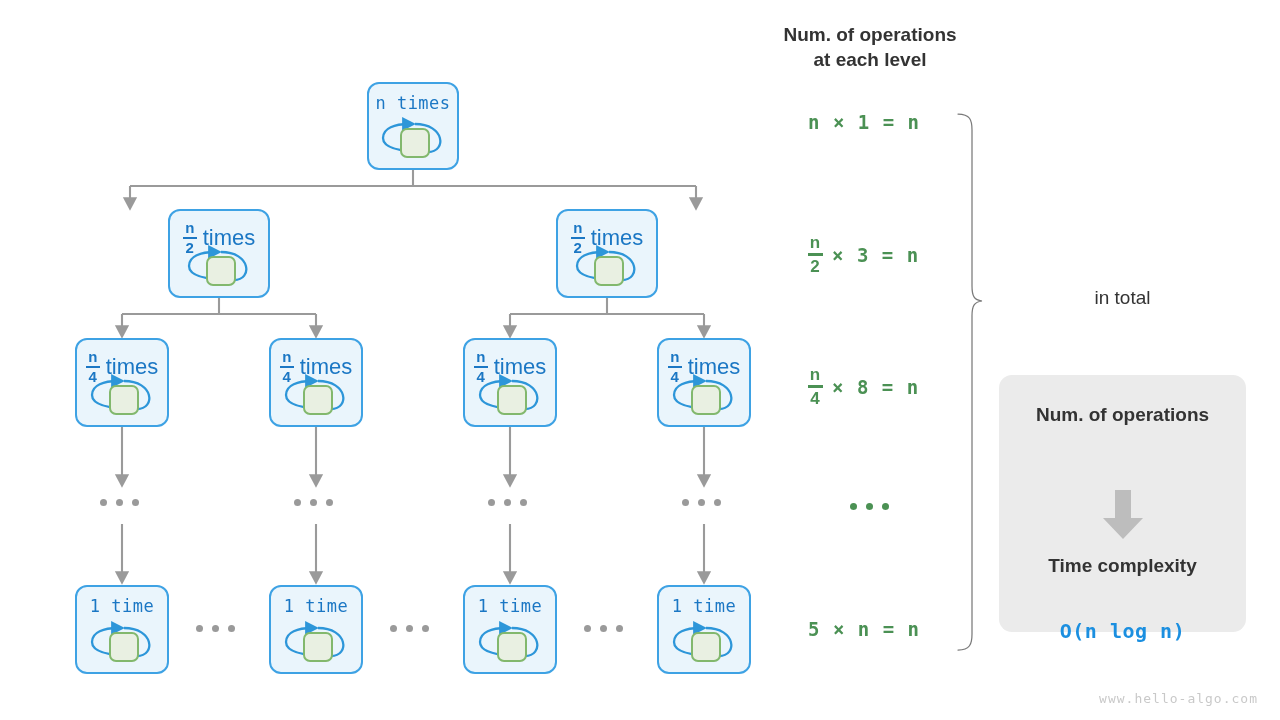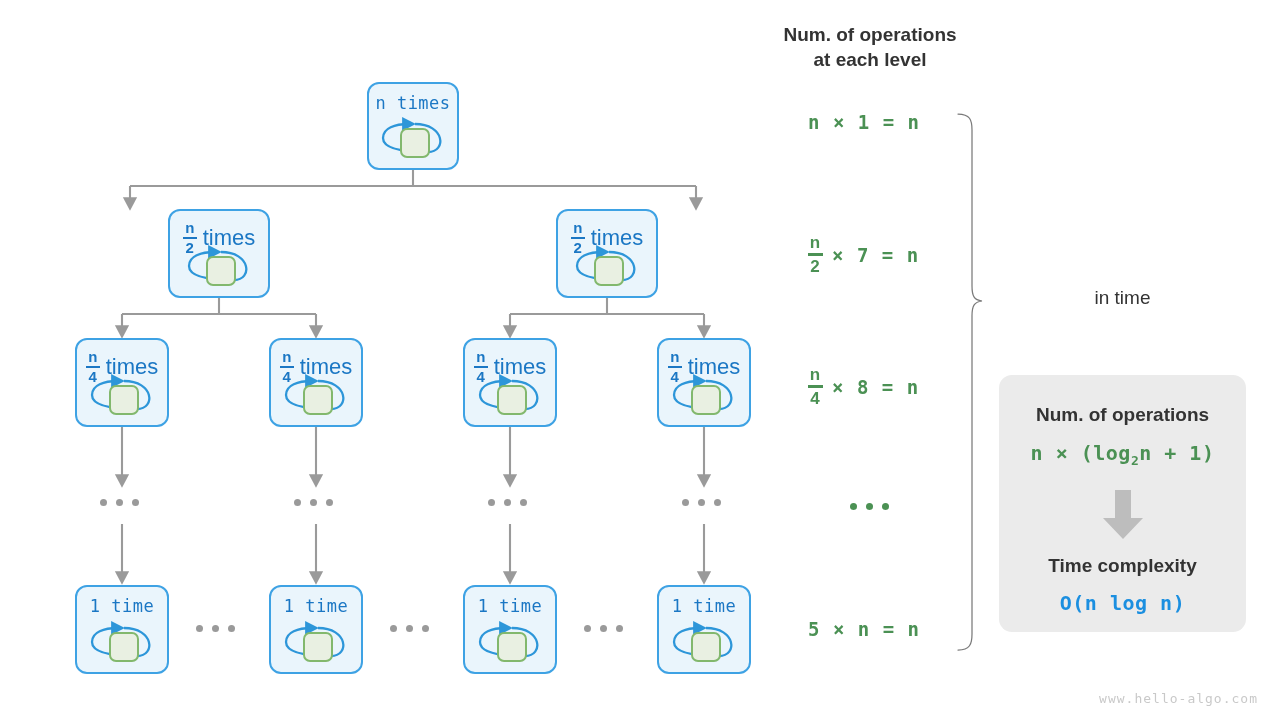--- a/index.html
+++ b/index.html
@@ -116,21 +116,21 @@
     position:absolute;left:0;right:0;text-align:center;
     color:#4b9154;font-weight:bold;
     font-family:"DejaVu Sans Mono","Liberation Mono",monospace;
     font-size:20px;letter-spacing:.5px;
   }
   .card .f sub{font-size:13px;}
   .card .b{
     position:absolute;left:0;right:0;text-align:center;
     color:#1b8fe0;font-weight:bold;
     font-family:"DejaVu Sans Mono","Liberation Mono",monospace;
-    font-size:20px;letter-spacing:.5px;
+    font-size:20px;letter-spacing:.5px;margin-top:28px;
   }
   .card .arrow{position:absolute;left:50%;transform:translateX(-50%);}
 
   .footer{
     position:absolute;right:22px;bottom:14px;
     color:#c9c9c9;font-size:13px;letter-spacing:1px;
     font-family:"DejaVu Sans Mono","Liberation Mono",monospace;
   }
 </style>
 </head>
@@ -373,21 +373,21 @@
   <div class="eq" style="left:808px;top:111px;text-align:right;">
     <span>n × 1 = n</span>
   </div>
 
   <div class="eq" style="left:808px;top:234px;">
     <span class="gfrac">
       <span>n</span>
       <span class="bar"></span>
       <span>2</span>
     </span>
-    <span>× 7 = n</span>
+    <span>× 3 = n</span>
   </div>
 
   <div class="eq" style="left:808px;top:366px;">
     <span class="gfrac">
       <span>n</span>
       <span class="bar"></span>
       <span>4</span>
     </span>
     <span>× 8 = n</span>
   </div>
@@ -396,26 +396,25 @@
       <i></i>
       <i></i>
       <i></i>
     </div>
 
   <div class="eq" style="left:808px;top:618px;">
     <span>5 × n = n</span>
   </div>
 
   <div class="levels" style="left:1010px;top:284px;width:225px;">
-    <div>in time</div>
+    <div>in total</div>
   </div>
 
   <div class="card" style="left:999px;top:375px;width:247px;height:257px;">
     <div class="t" style="top:29px;">Num. of operations</div>
-    <div class="f" style="top:66px;">n × (log<sub>2</sub>n + 1)</div>
 
     <svg class="arrow" style="top:113px;" width="46" height="54" viewBox="0 0 46 54">
       <path d="M15,2 L31,2 L31,30 L43,30 L23,51 L3,30 L15,30 Z" fill="#bdbdbd"></path>
     </svg>
 
     <div class="t" style="top:180px;">Time complexity</div>
     <div class="b" style="top:216px;">O(n log n)</div>
   </div>
 
   <div class="footer">www.hello-algo.com</div>

